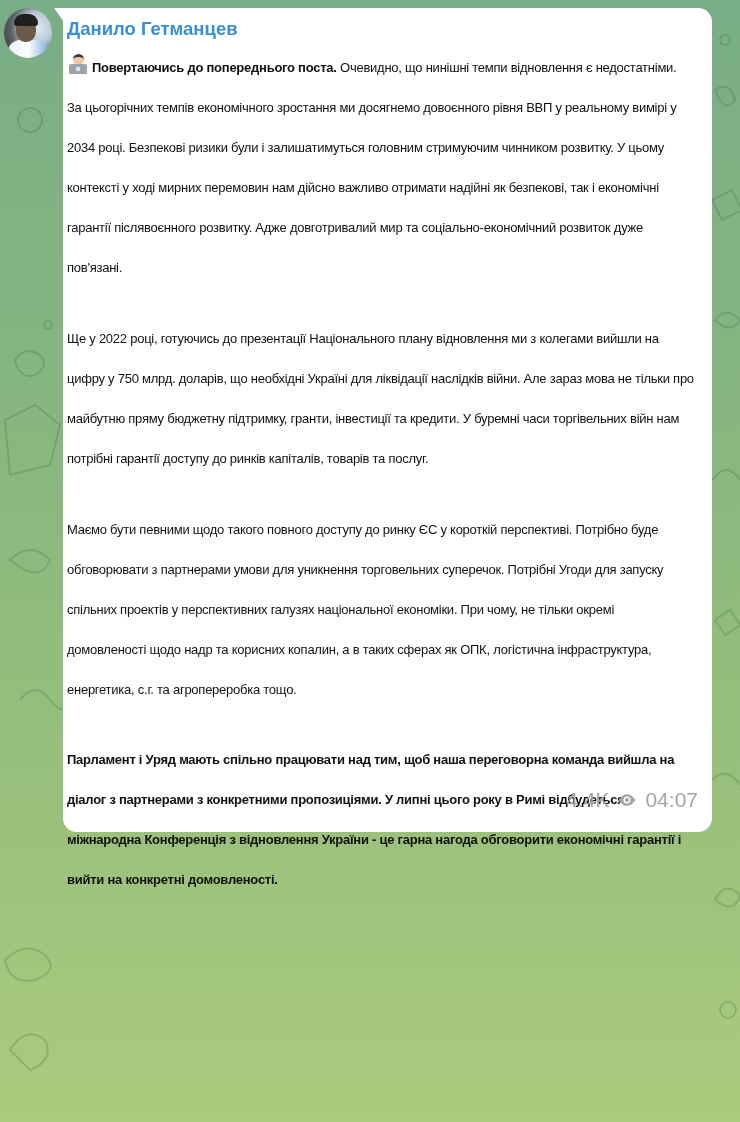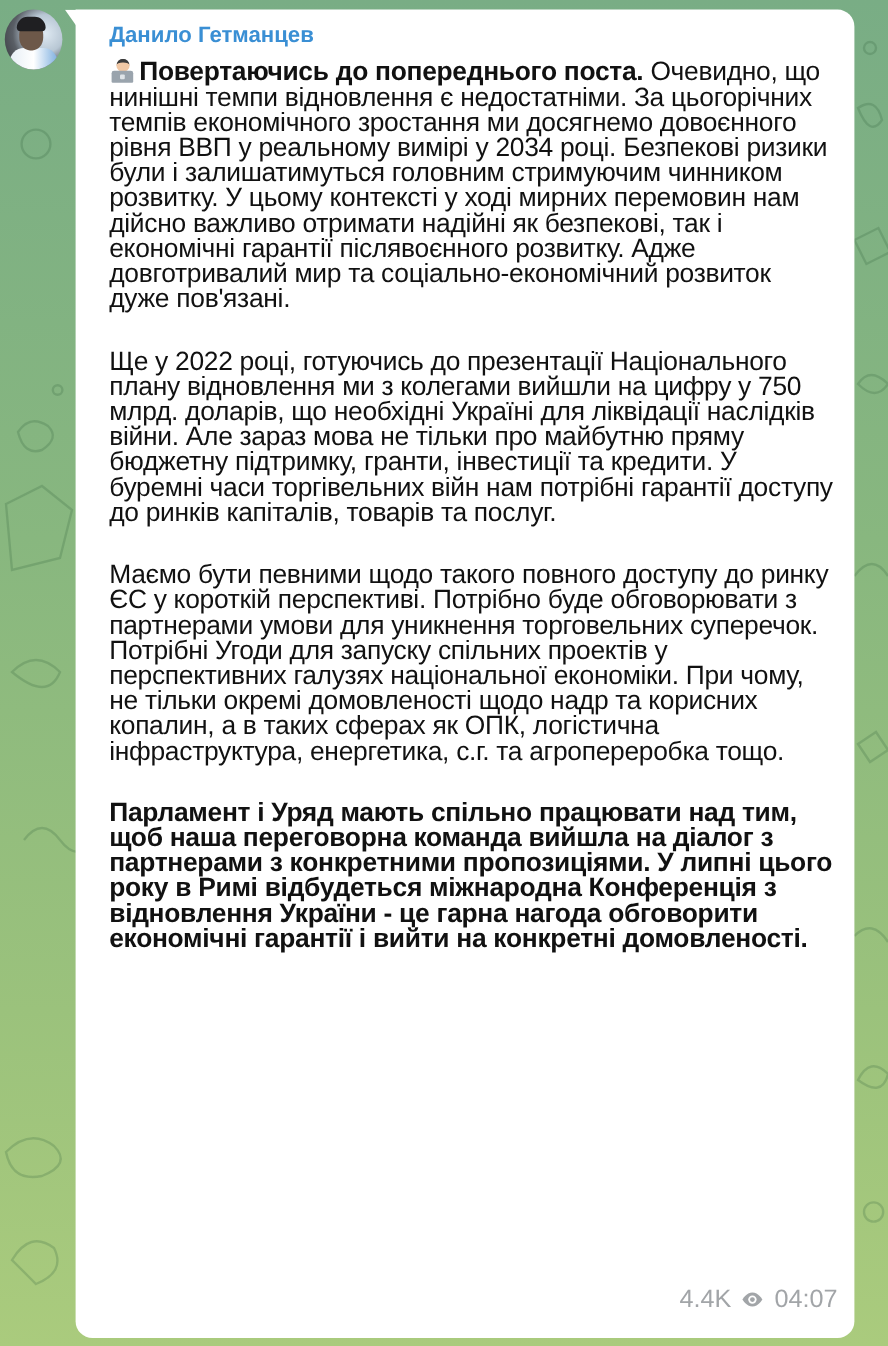--- a/index.html
+++ b/index.html
@@ -55,47 +55,47 @@
       width: 40px;
       height: 22px;
       border-radius: 12px 12px 0 0;
       background: linear-gradient(90deg, #e6eef5 0%, #ffffff 50%, #7fb0e0 100%);
     }
     .bubble {
       position: absolute;
       left: 63px;
       top: 8px;
       width: 649px;
-      height: 1107px;
+      height: 824px;
       background: #ffffff;
       border-radius: 14px 14px 14px 14px;
       border-top-left-radius: 0;
       box-sizing: border-box;
-      padding: 8px 18px 0 28px;
+      padding: 8px 18px 0 4px;
     }
     .bubble-tail {
       position: absolute;
       left: 54px;
       top: 8px;
       width: 10px;
       height: 14px;
       background: #ffffff;
       clip-path: polygon(0 0, 100% 0, 100% 100%);
     }
     .author-name {
       color: #3a8fd4;
       font-weight: bold;
       font-size: 18.5px;
       line-height: 26px;
       margin: 0 0 6px 0;
     }
     .message-text {
       color: #111111;
-      font-size: 22px;
-      line-height: 21px;
+      font-size: 13px;
+      line-height: 40px;
       letter-spacing: -0.25px;
     }
     .para {
       margin: 0 0 30.8px 0;
     }
     .para.bold { font-weight: bold; }
     .para:last-child { margin-bottom: 0; }
     .lead { font-weight: bold; }
     .emoji {
       display: inline-block;

